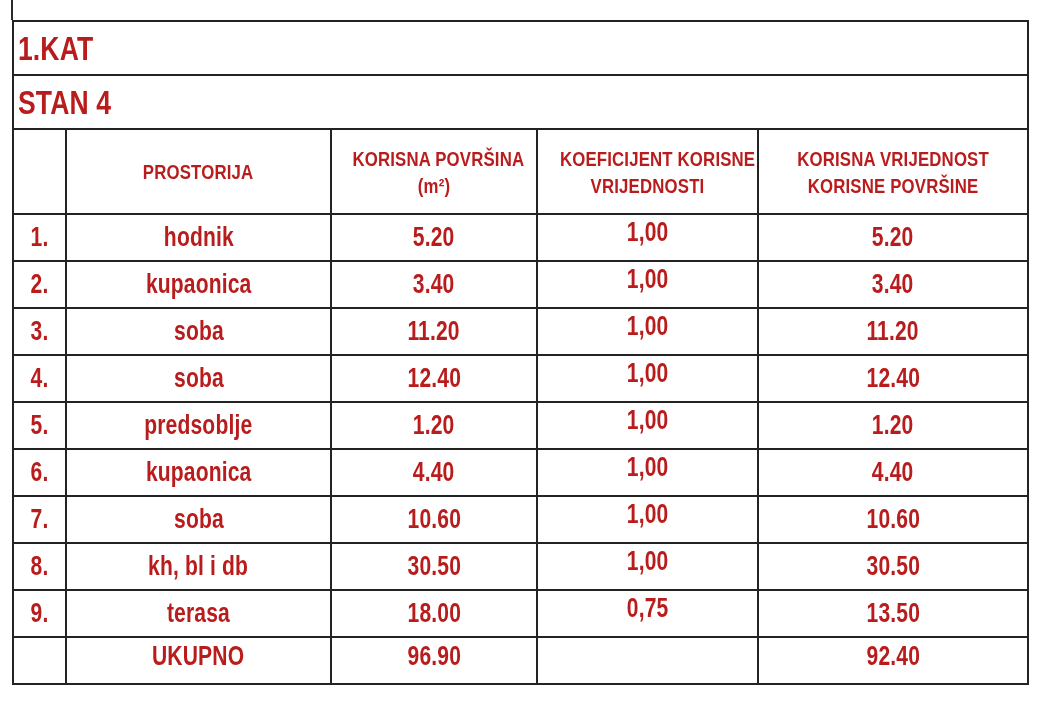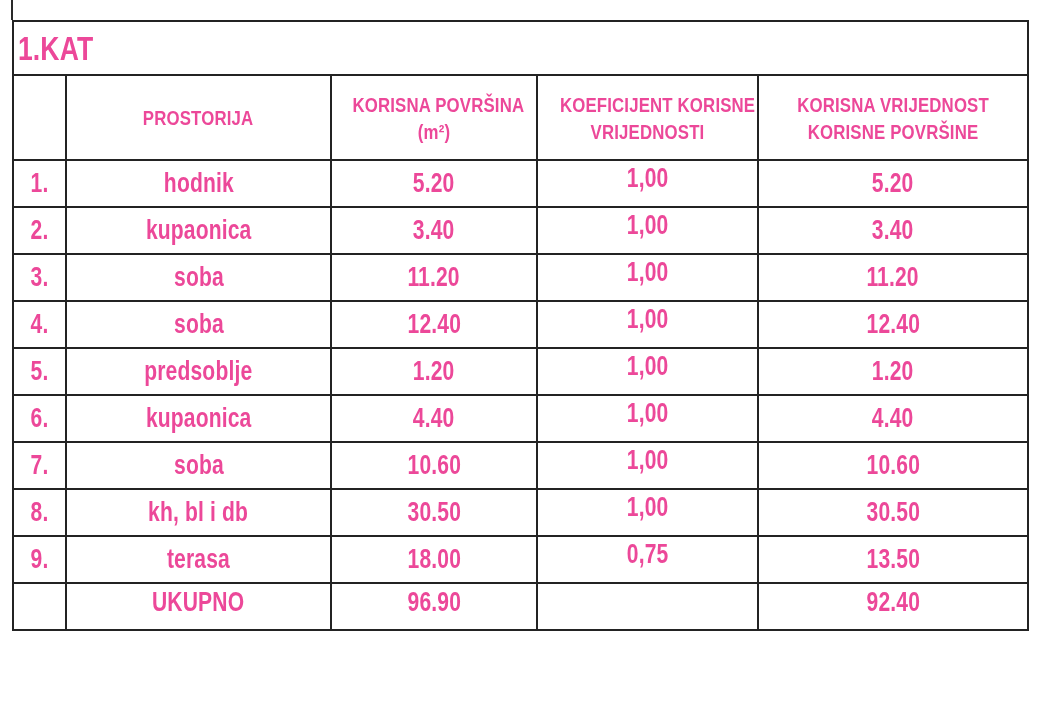--- a/index.html
+++ b/index.html
@@ -7,21 +7,21 @@
     padding: 0;
     background: #ffffff;
   }
   .sheet {
     position: relative;
     width: 1048px;
     height: 704px;
     background: #ffffff;
     overflow: hidden;
     font-family: "Liberation Sans", sans-serif;
-    color: #ec4899;
+    color: #b91c1c;
   }
   
   .stub {
     position: absolute;
     left: 11px;
     top: 0;
     width: 2px;
     height: 20px;
     background: #2a2a2a;
   }
@@ -106,20 +106,25 @@
       <col style="width:270px">
     </colgroup>
 
     <tbody>
         <tr class="r-banner">
       <td colspan="5">
         <span class="t">1.KAT</span>
       </td>
     </tr>
 
+    <tr class="r-banner">
+      <td colspan="5">
+        <span class="t">STAN 4</span>
+      </td>
+    </tr>
 
     <tr class="r-head">
       <td>
         <span class="t"></span>
       </td>
       <td>
         <span class="t">PROSTORIJA</span>
       </td>
       <td>
         <span class="t block">KORISNA POVRŠINA</span>

